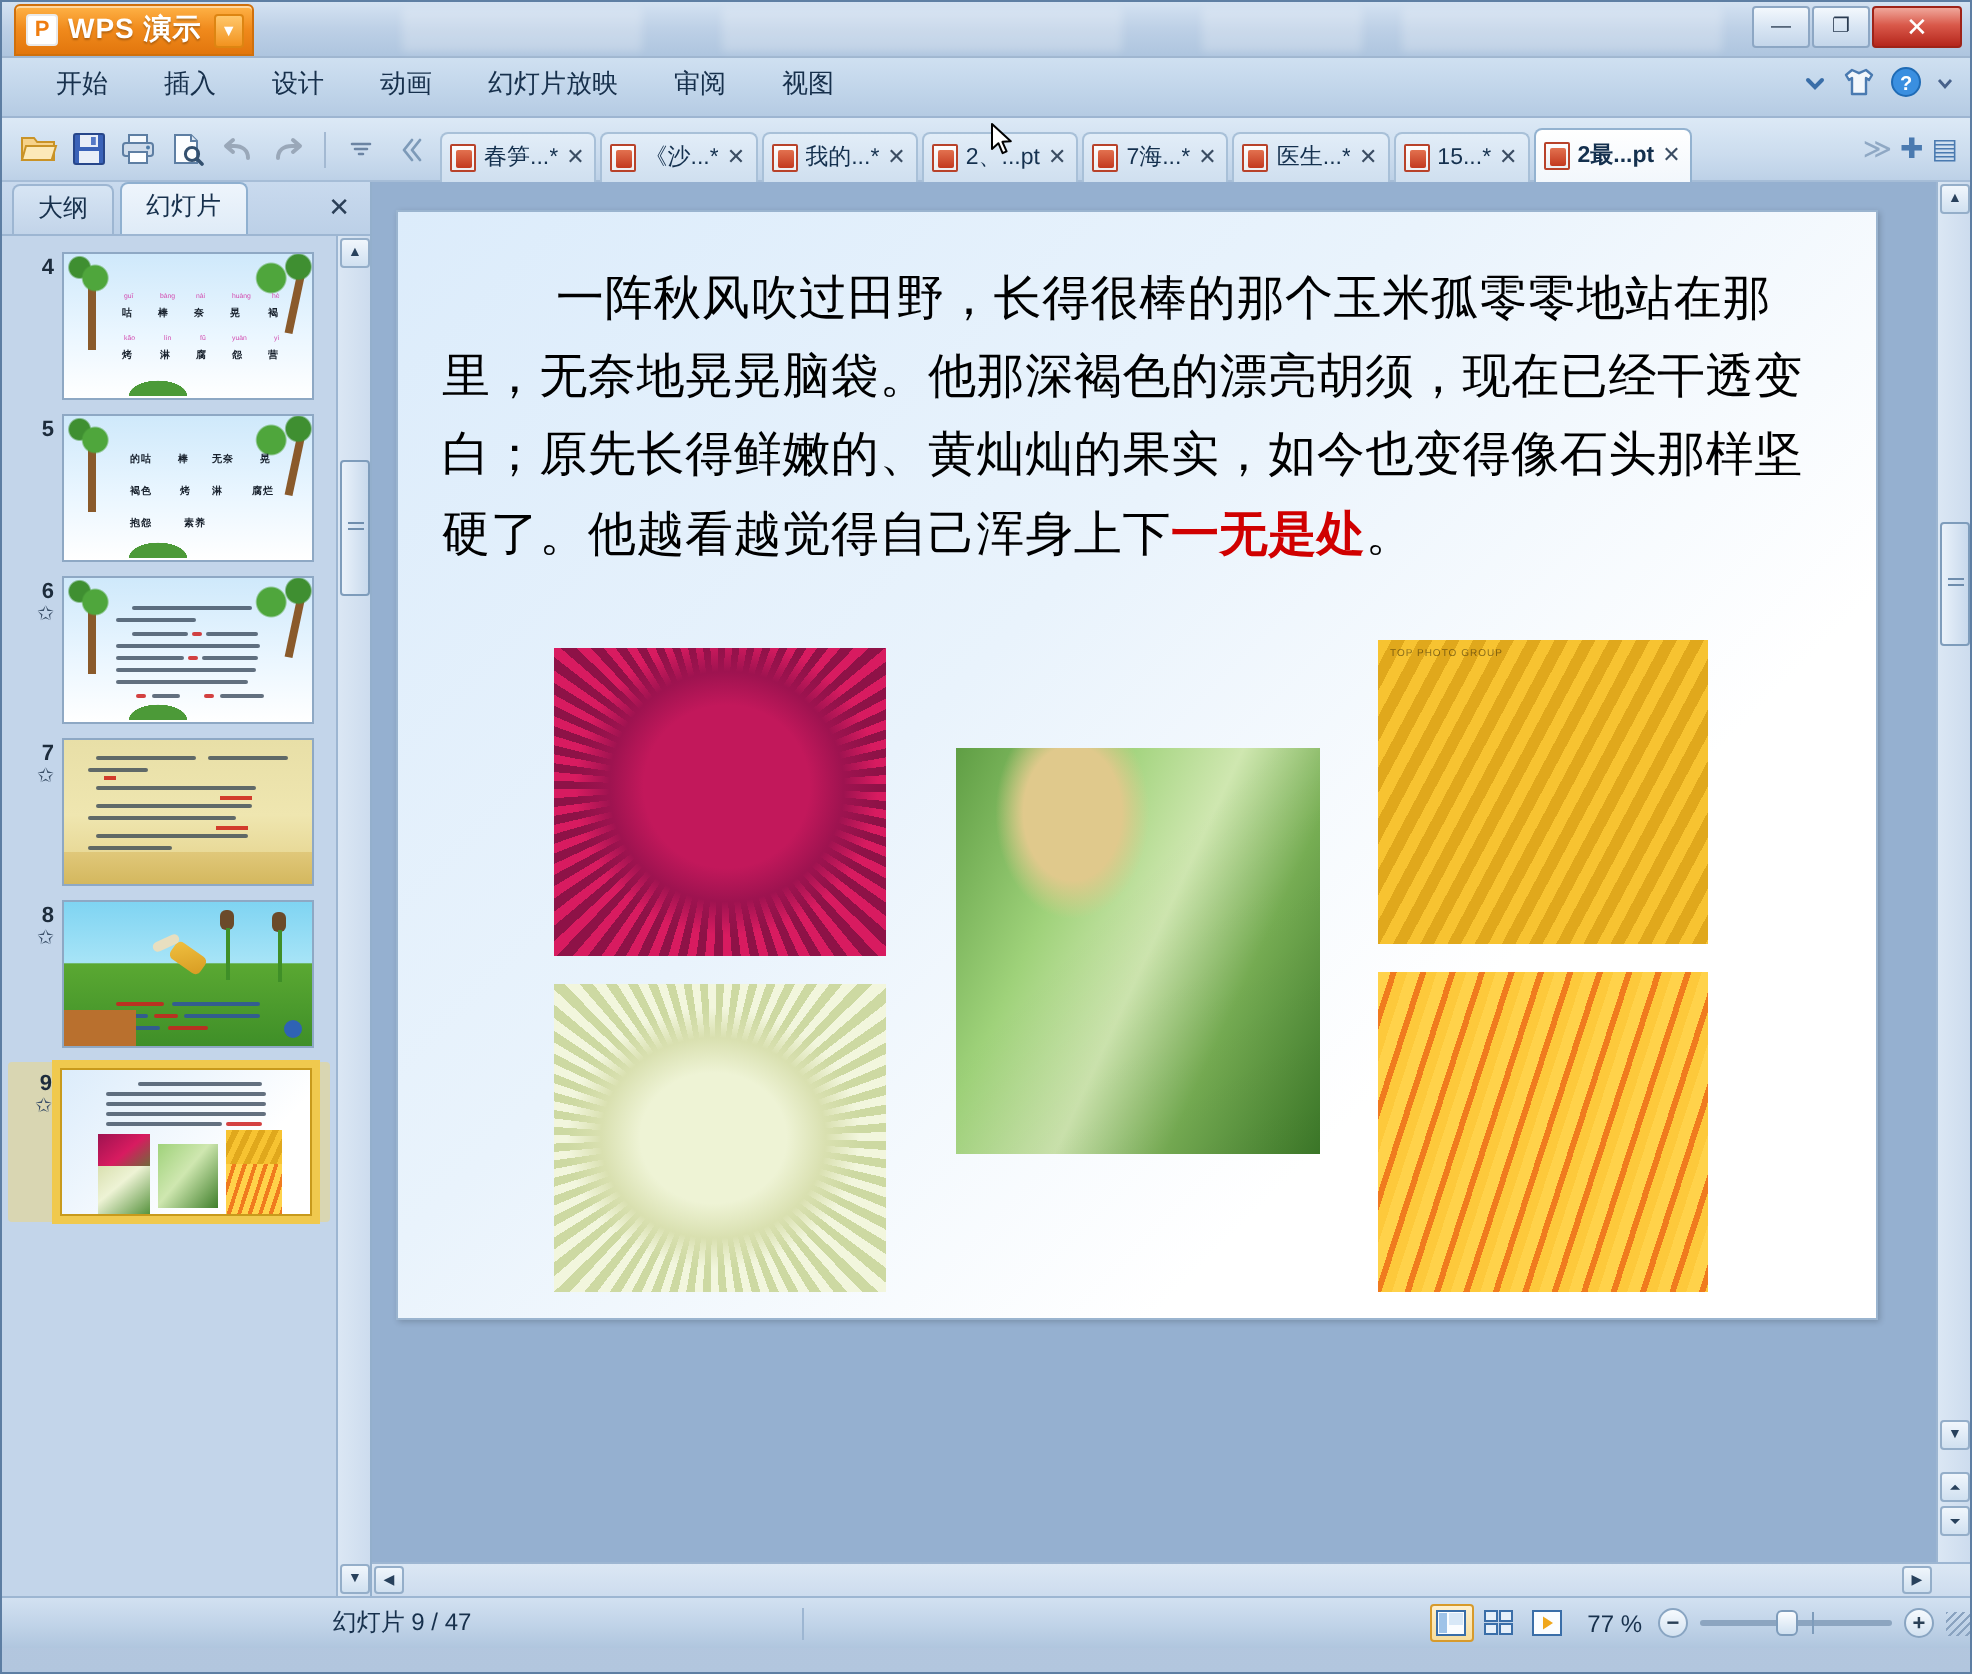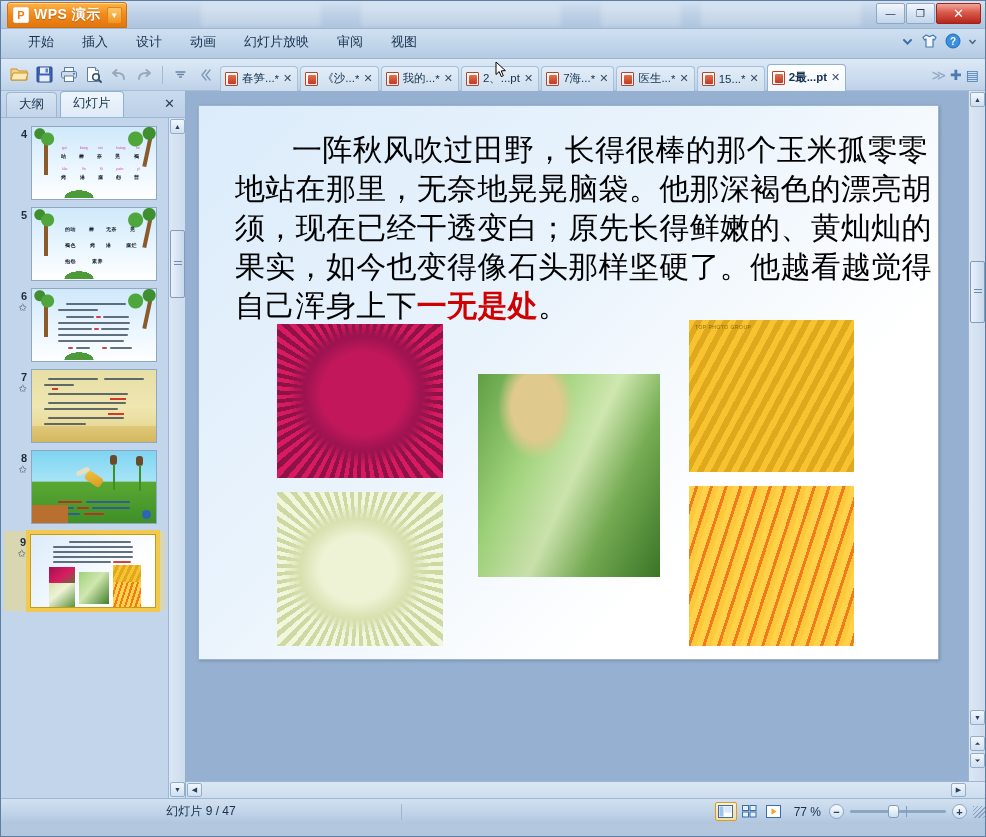--- a/index.html
+++ b/index.html
@@ -184,23 +184,23 @@
   
   .mainarea { flex: 1; position: relative; display: flex; flex-direction: column;
      background: #95b0d0; }
   .slide-canvas { position: relative; flex: 1; background: #95b0d0; overflow: hidden; }
   .slide {
     position: absolute; left: 12px; top: 14px; width: 741px; height: 555px;
     background: linear-gradient(135deg,#dcecfb 0%,#e9f3fc 40%,#ffffff 72%,#ffffff 100%);
     border: 1px solid #9ab4cf; box-shadow: 1px 1px 3px rgba(0,0,0,.18);
   }
   .slide-text {
-    position: absolute; left: 36px; top: 24px; width: 700px;
+    position: absolute; left: 22px; top: 24px; width: 700px;
     font-family: "DejaVu Serif", "Liberation Serif", serif;
-    font-size: 30px; line-height: 39px; color: #000; text-indent: 57px;
+    font-size: 24px; line-height: 39px; color: #000; text-indent: 57px;
     letter-spacing: .3px;
   }
   .hl-red { color: #d00000; font-weight: bold; }
 
   .pic { position: absolute; overflow: hidden; }
   .p1 { left: 78px; top: 218px; width: 166px; height: 154px;
         background:
           radial-gradient(ellipse at 52% 45%, #c2185b 0 34%, #9e1350 48%, rgba(158,19,80,0) 62%),
           repeating-conic-gradient(from 20deg at 50% 45%, #d81b60 0deg 3deg, #8e1247 3deg 6deg),
           linear-gradient(150deg,#3f8f28 0%,#5aa832 40%,#2f6f1d 100%); }

